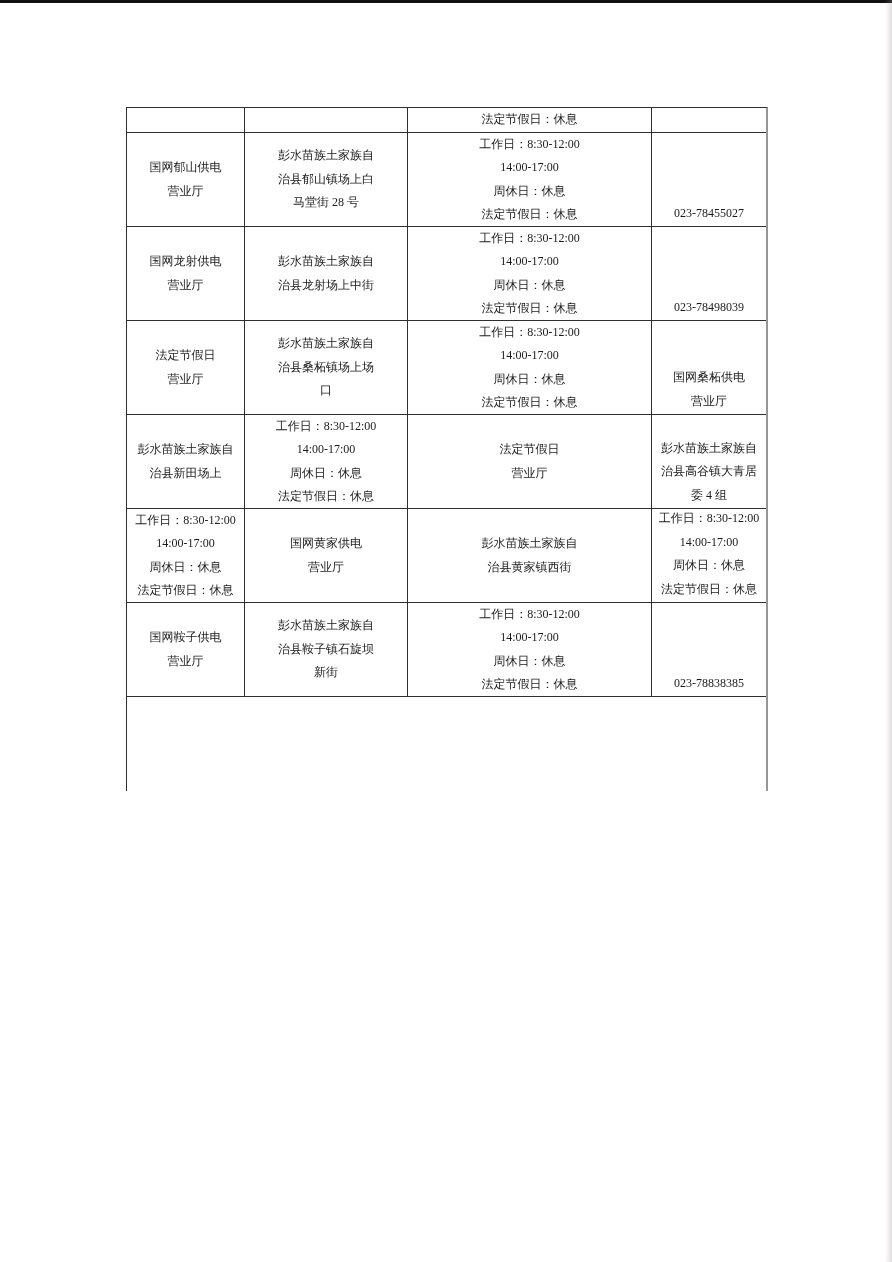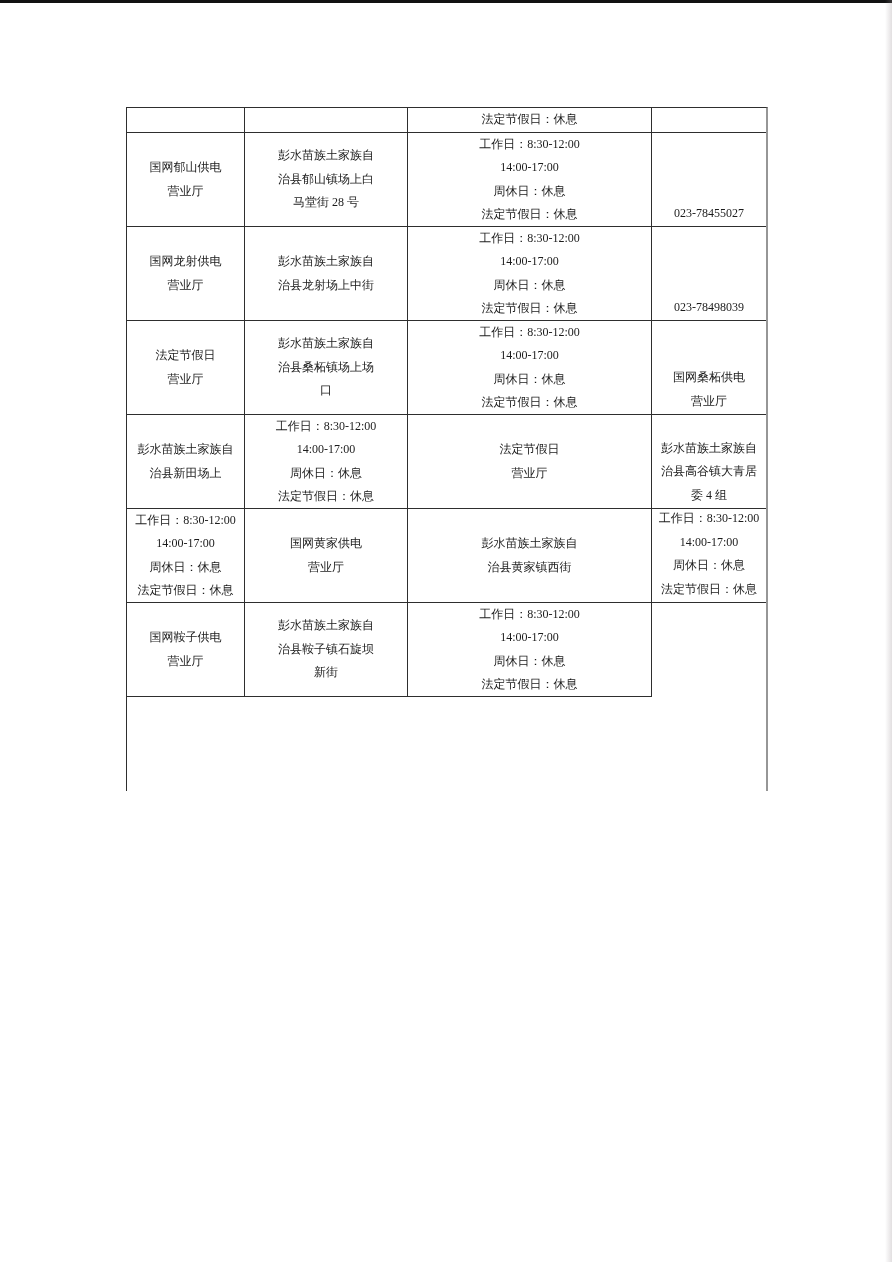--- a/index.html
+++ b/index.html
@@ -179,15 +179,18 @@
         <div class="line">彭水苗族土家族自</div>
         <div class="line">治县鞍子镇石旋坝</div>
         <div class="line">新街</div>
       </div>
       <div class="cell">
         <div class="line">工作日：8:30-12:00</div>
         <div class="line">14:00-17:00</div>
         <div class="line">周休日：休息</div>
         <div class="line">法定节假日：休息</div>
       </div>
+      <div class="cell">
+        <div class="line">023-78838385</div>
+      </div>
     </div>
   <div class="right-shade"></div>
 </div>
 
 </body></html>

